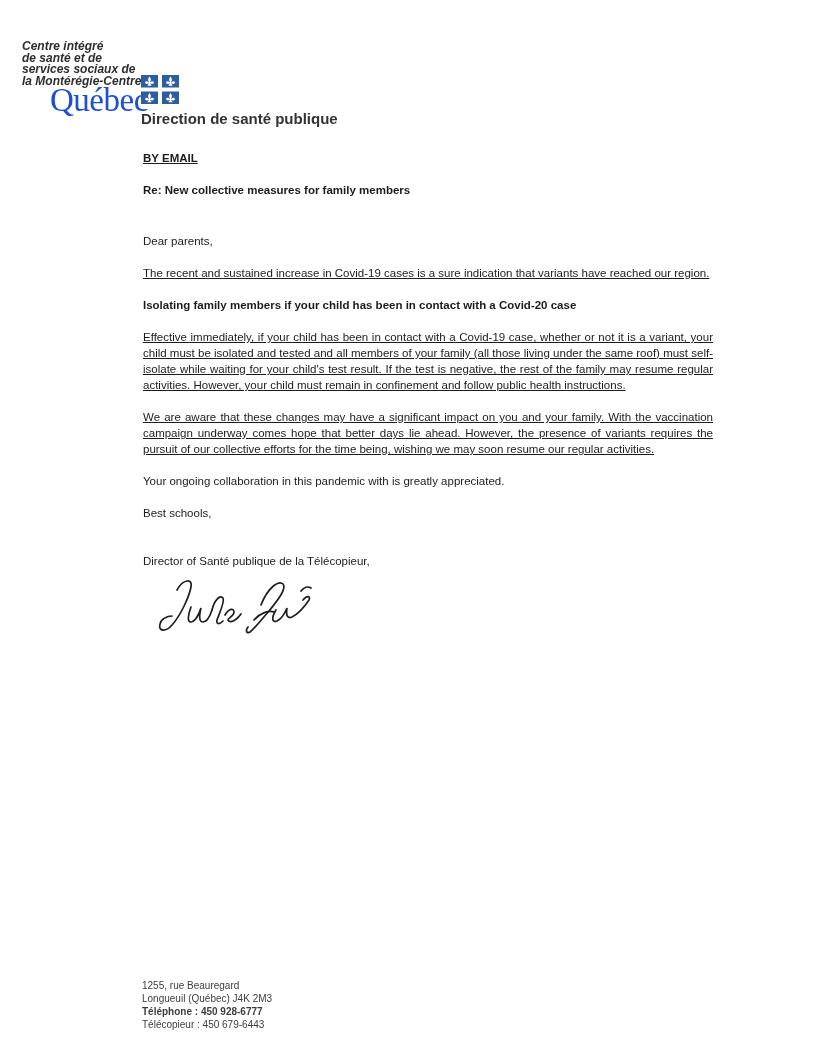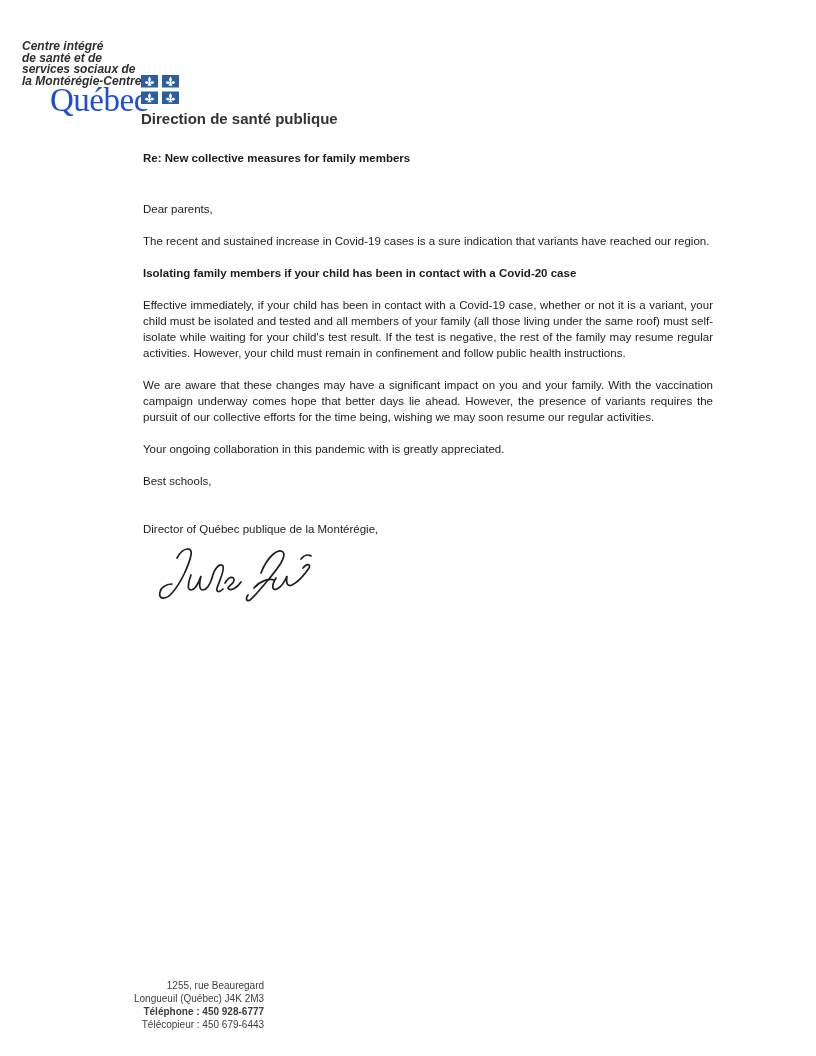--- a/index.html
+++ b/index.html
@@ -36,29 +36,29 @@
   }
   
   .letter{
     position:absolute;left:143px;top:150px;width:570px;
     font-size:11.5px;line-height:16px;color:#1c1c1c;
   }
   .letter p{margin:0 0 16px 0;}
   .by-email{font-weight:bold;text-decoration:underline;}
   .attn{margin-bottom:32px !important;}
   .subject{font-weight:bold;margin-bottom:35px !important;}
-  .jp{text-align:justify;}
+  .jp{text-align:justify;text-decoration:underline;}
   .section-heading{font-weight:bold;}
   .closing{margin-bottom:32px !important;}
   .director-title{margin-bottom:6px !important;}
   .signature-wrap{margin:0 0 4px 0;height:62px;}
   
   .footer{
-    position:absolute;left:134px;top:979px;
-    font-size:10px;line-height:13px;color:#3d3d3d;text-align:right;
+    position:absolute;left:142px;top:979px;
+    font-size:10px;line-height:13px;color:#3d3d3d;
   }
   .footer .bold{font-weight:bold;}
 </style>
 </head>
 <body>
 
 <div class="page">
 
   <div class="logo-block">
     <div class="org-name">
@@ -78,29 +78,30 @@
       <rect x="21" y="16.5" width="17" height="12.5" fill="#2b5da0"></rect>
       <use href="#fleur" transform="translate(8.5,6.3) scale(1.05)"></use>
       <use href="#fleur" transform="translate(29.5,6.3) scale(1.05)"></use>
       <use href="#fleur" transform="translate(8.5,22.8) scale(1.05)"></use>
       <use href="#fleur" transform="translate(29.5,22.8) scale(1.05)"></use>
     </svg>
     <div class="department">Direction de santé publique</div>
   </div>
 
   <div class="letter">
+    <p class="by-email">BY EMAIL</p>
     <p class="subject">Re: New collective measures for family members</p>
     <p class="salutation">Dear parents,</p>
     <p class="jp">The recent and sustained increase in Covid-19 cases is a sure indication that variants have reached our region.</p>
     <p class="section-heading">Isolating family members if your child has been in contact with a Covid-20 case</p>
     <p class="jp">Effective immediately, if your child has been in contact with a Covid-19 case, whether or not it is a variant, your child must be isolated and tested and all members of your family (all those living under the same roof) must self-isolate while waiting for your child's test result. If the test is negative, the rest of the family may resume regular activities. However, your child must remain in confinement and follow public health instructions.</p>
     <p class="jp">We are aware that these changes may have a significant impact on you and your family. With the vaccination campaign underway comes hope that better days lie ahead. However, the presence of variants requires the pursuit of our collective efforts for the time being, wishing we may soon resume our regular activities.</p>
     <p>Your ongoing collaboration in this pandemic with is greatly appreciated.</p>
     <p class="closing">Best schools,</p>
-    <p class="director-title">Director of Québec publique de la Montérégie,</p>
+    <p class="director-title">Director of Santé publique de la Télécopieur,</p>
 
     <div class="signature-wrap">
       <svg width="175" height="62" viewBox="0 0 175 62" fill="none">
         <g stroke="#1f1f1f" stroke-width="1.7" stroke-linecap="round" fill="none">
           <path d="M34,15 C40,4 50,3 48,12 C46,22 38,40 29,50 C23,57 15,57 17,49 C18,44 24,41 29,41"></path>
           <path d="M48,32 C45,40 44,47 48,47 C52,47 56,39 58,33 C56,41 56,47 60,47 C64,47 67,41 69,35"></path>
           <path d="M69,35 C71,26 77,19 80,23 C82,27 76,39 74,45 C73,49 76,50 80,46"></path>
           <path d="M82,40 C86,33 91,33 91,37 C91,41 85,43 85,45 C87,49 94,45 98,39"></path>
           <path d="M118,30 C125,12 136,5 140,9 C144,14 134,26 126,36 C119,44 112,53 107,57 C104,59 102,56 105,52"></path>
           <path d="M111,45 C117,38 126,35 131,37"></path>

